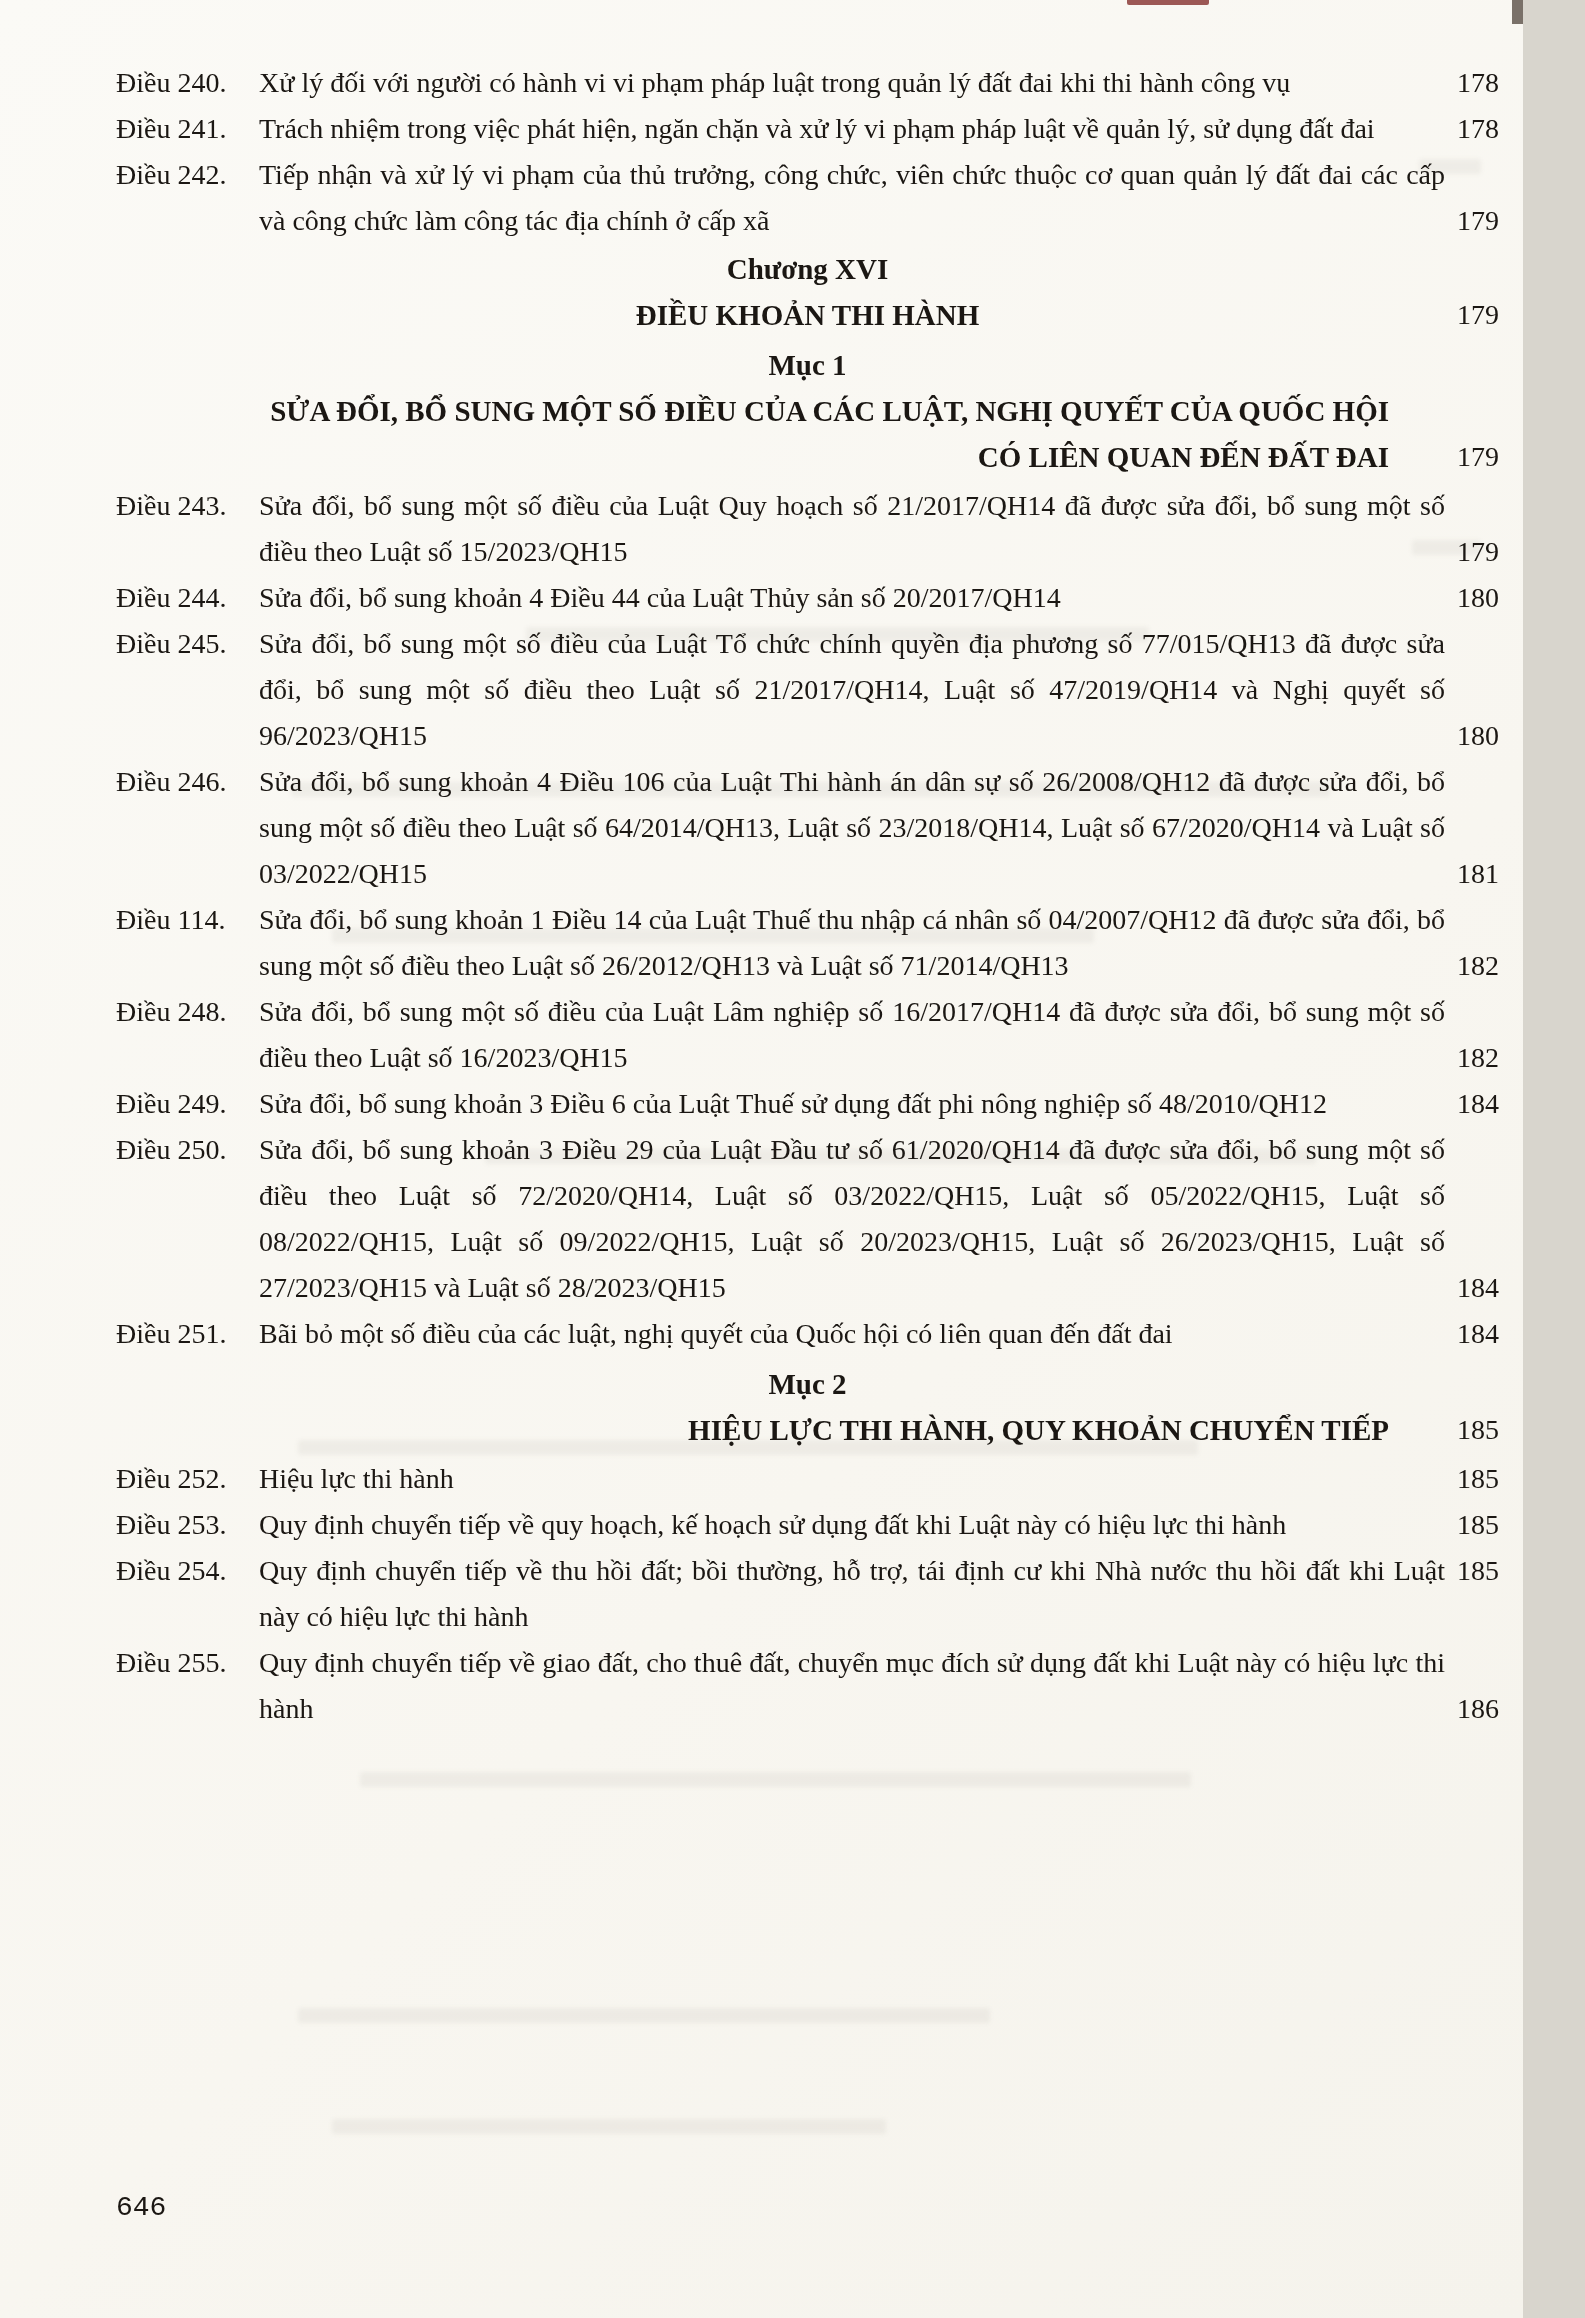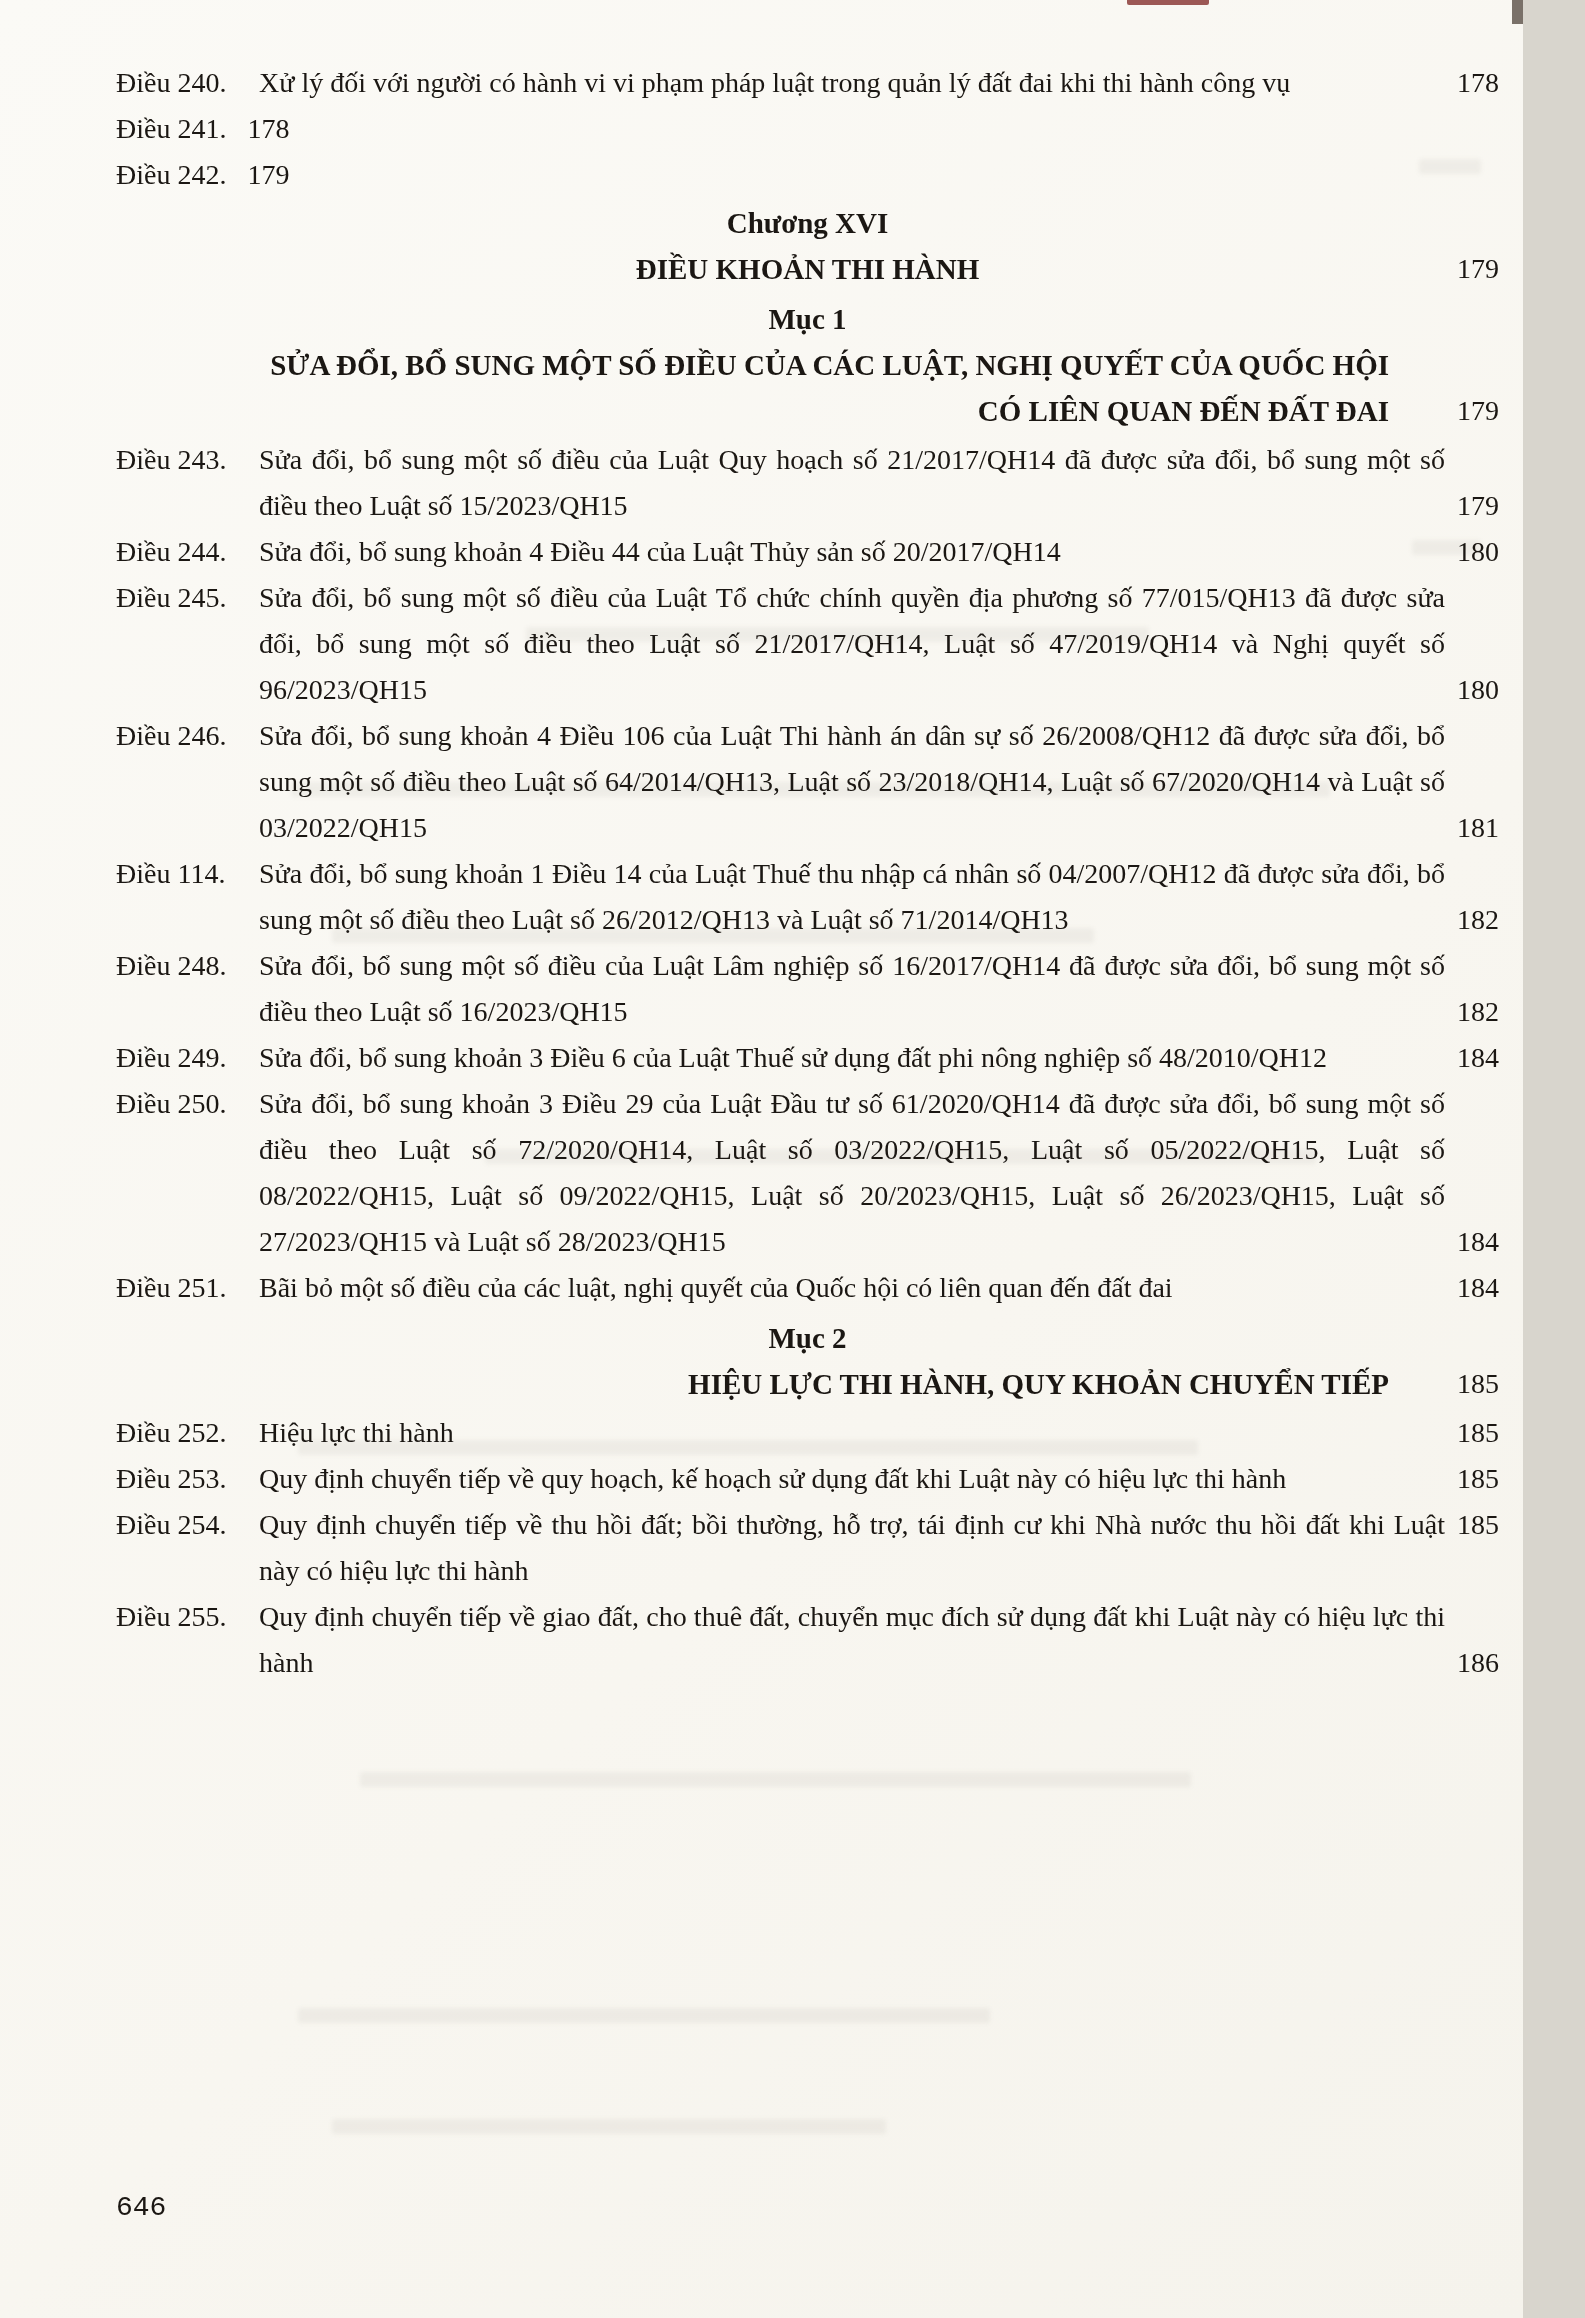--- a/index.html
+++ b/index.html
@@ -118,25 +118,27 @@
 
   <div class="content" id="toc-root">
   <div class="entry">
     <div class="entry-label">Điều 240.</div>
     <div class="entry-body">Xử lý đối với người có hành vi vi phạm pháp luật trong quản lý đất đai khi thi hành công vụ</div>
     <div class="entry-page">178</div>
   </div>
 
   <div class="entry">
     <div class="entry-label">Điều 241.</div>
+    <div class="entry-body">Trách nhiệm trong việc phát hiện, ngăn chặn và xử lý vi phạm pháp luật về quản lý, sử dụng đất đai</div>
     <div class="entry-page">178</div>
   </div>
 
   <div class="entry">
     <div class="entry-label">Điều 242.</div>
+    <div class="entry-body">Tiếp nhận và xử lý vi phạm của thủ trưởng, công chức, viên chức thuộc cơ quan quản lý đất đai các cấp và công chức làm công tác địa chính ở cấp xã</div>
     <div class="entry-page">179</div>
   </div>
 
   <div class="heading chapter">
     <div class="heading-body">Chương XVI</div>
 
   </div>
 
   <div class="heading chapter-title">
     <div class="heading-body">ĐIỀU KHOẢN THI HÀNH</div>

